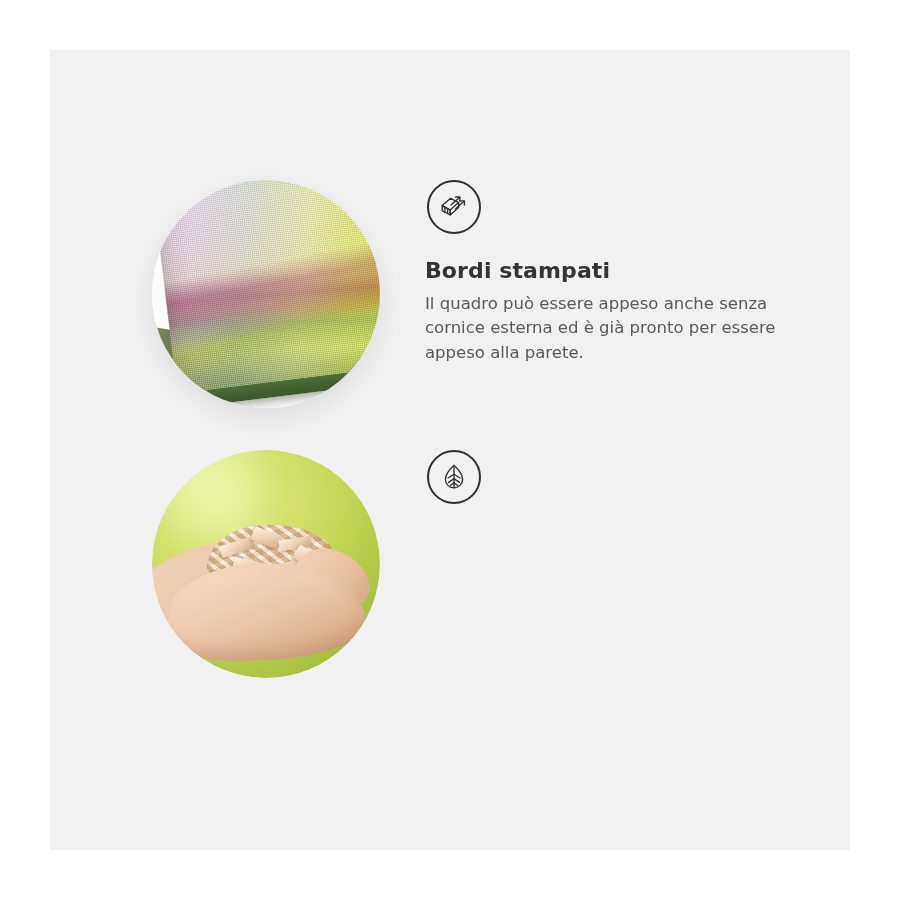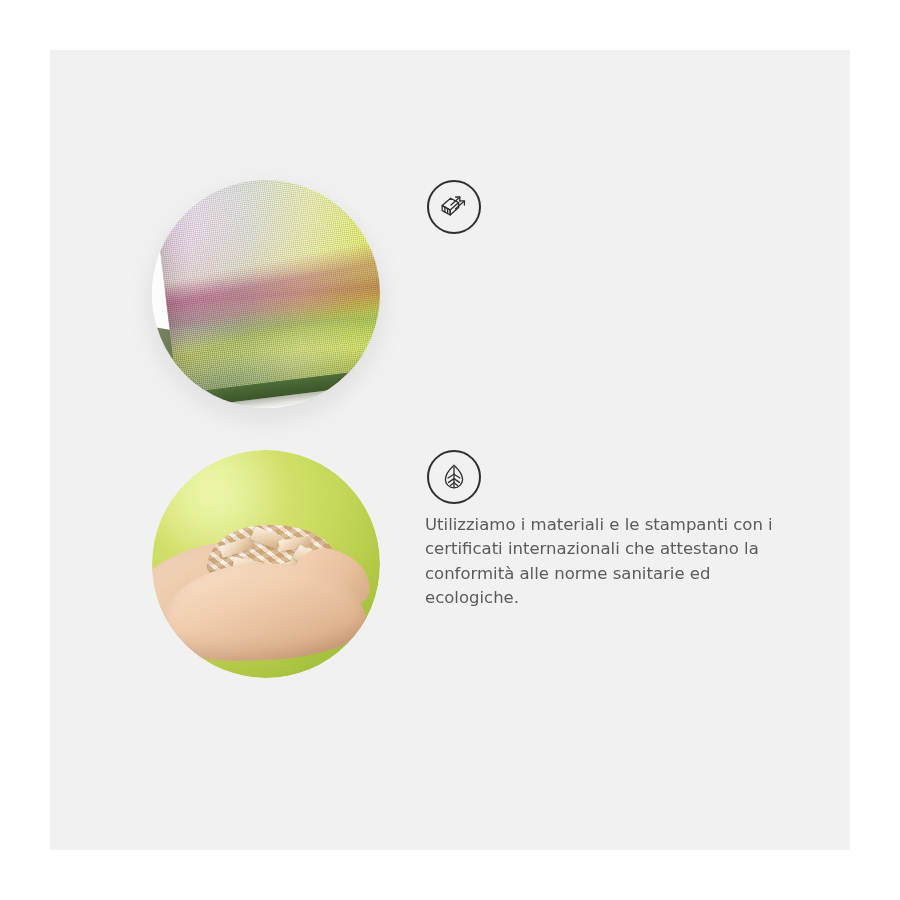--- a/index.html
+++ b/index.html
@@ -298,20 +298,22 @@
             <path d="M11.2 18.0 L11.2 23.0 L19.6 15.6 L19.6 10.6"></path>
             <path d="M5.9 15.1 L5.9 20.1"></path>
             <path d="M8.6 16.6 L8.6 21.6"></path>
 
             <path d="M12.0 13.0 L20.4 5.4"></path>
             <path d="M16.6 5.0 L20.9 4.9 L20.8 9.2"></path>
             <path d="M16.4 17.0 L25.0 9.3"></path>
             <path d="M21.2 8.9 L25.5 8.8 L25.4 13.1"></path>
           </svg>
         </div>
+        <h2 class="feature-title">Bordi stampati</h2>
+        <p class="feature-body">Il quadro può essere appeso anche senza cornice esterna ed è già pronto per essere appeso alla parete.</p>
       </div>
     </div>
 
     <div class="feature feature-2">
 
       <div class="media">
         <div class="eco-photo">
           <div class="eco-blur-1"></div>
           <div class="eco-blur-2"></div>
           <div class="eco-hand-back"></div>
@@ -337,18 +339,17 @@
             <path d="M15 5.4 L15 25.6"></path>
 
             <path d="M15 12.2 L 9.0 16.0"></path>
             <path d="M15 12.2 L 21.0 16.0"></path>
             <path d="M15 16.6 L 9.6 20.4"></path>
             <path d="M15 16.6 L 20.4 20.4"></path>
             <path d="M15 20.8 L 11.4 23.6"></path>
             <path d="M15 20.8 L 18.6 23.6"></path>
           </svg>
         </div>
-        <p class="feature-body">Utilizziamo i materiali e le stampanti con i certificati internazionali che attestano la conformità alle norme sanitarie ed ecologiche.</p>
       </div>
     </div>
 
   </div>
 </div>
 
 </body></html>

